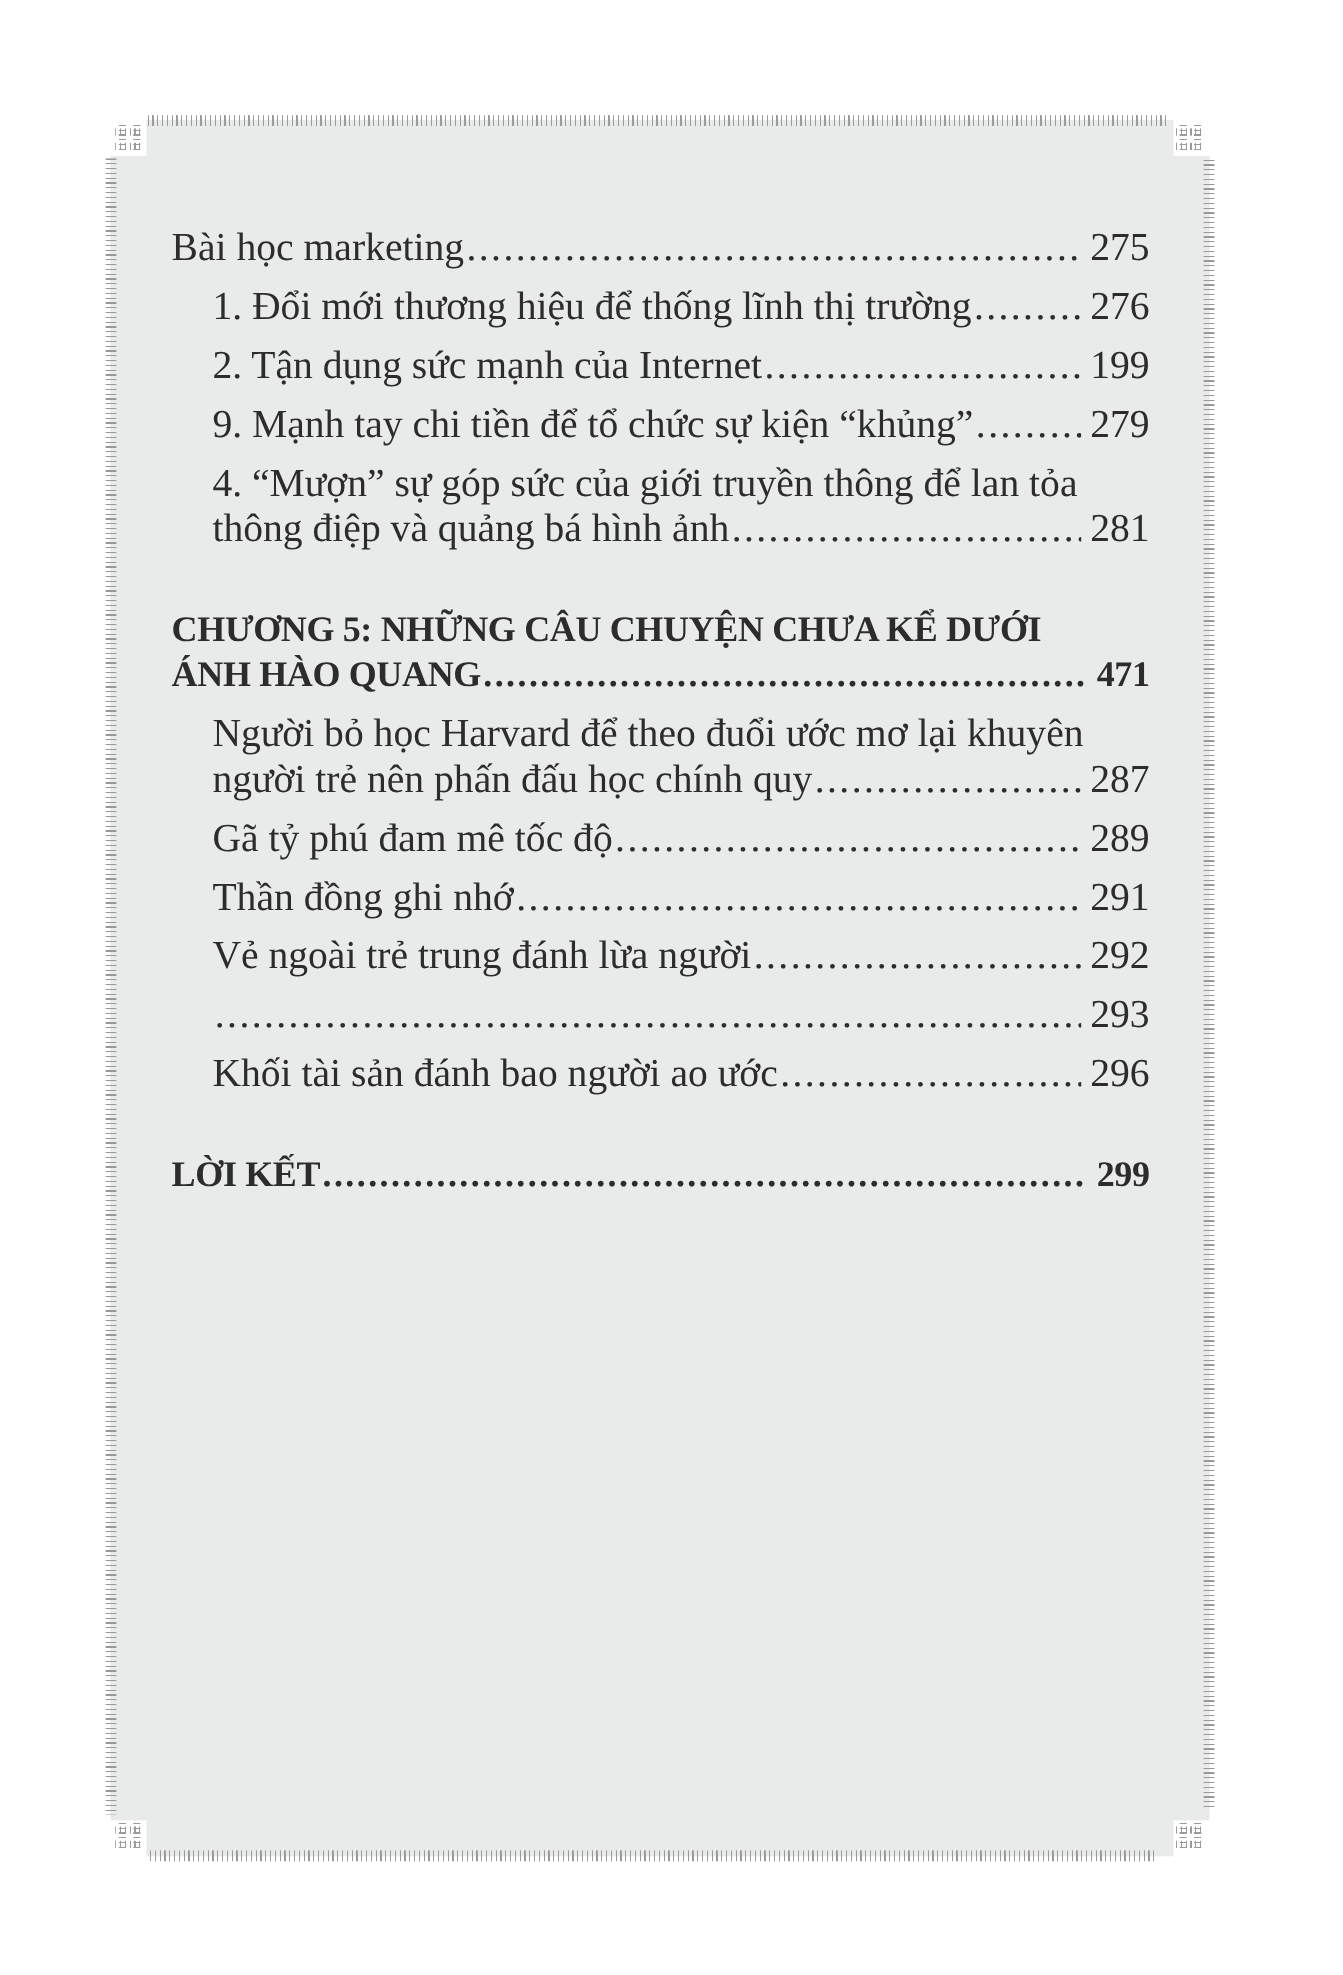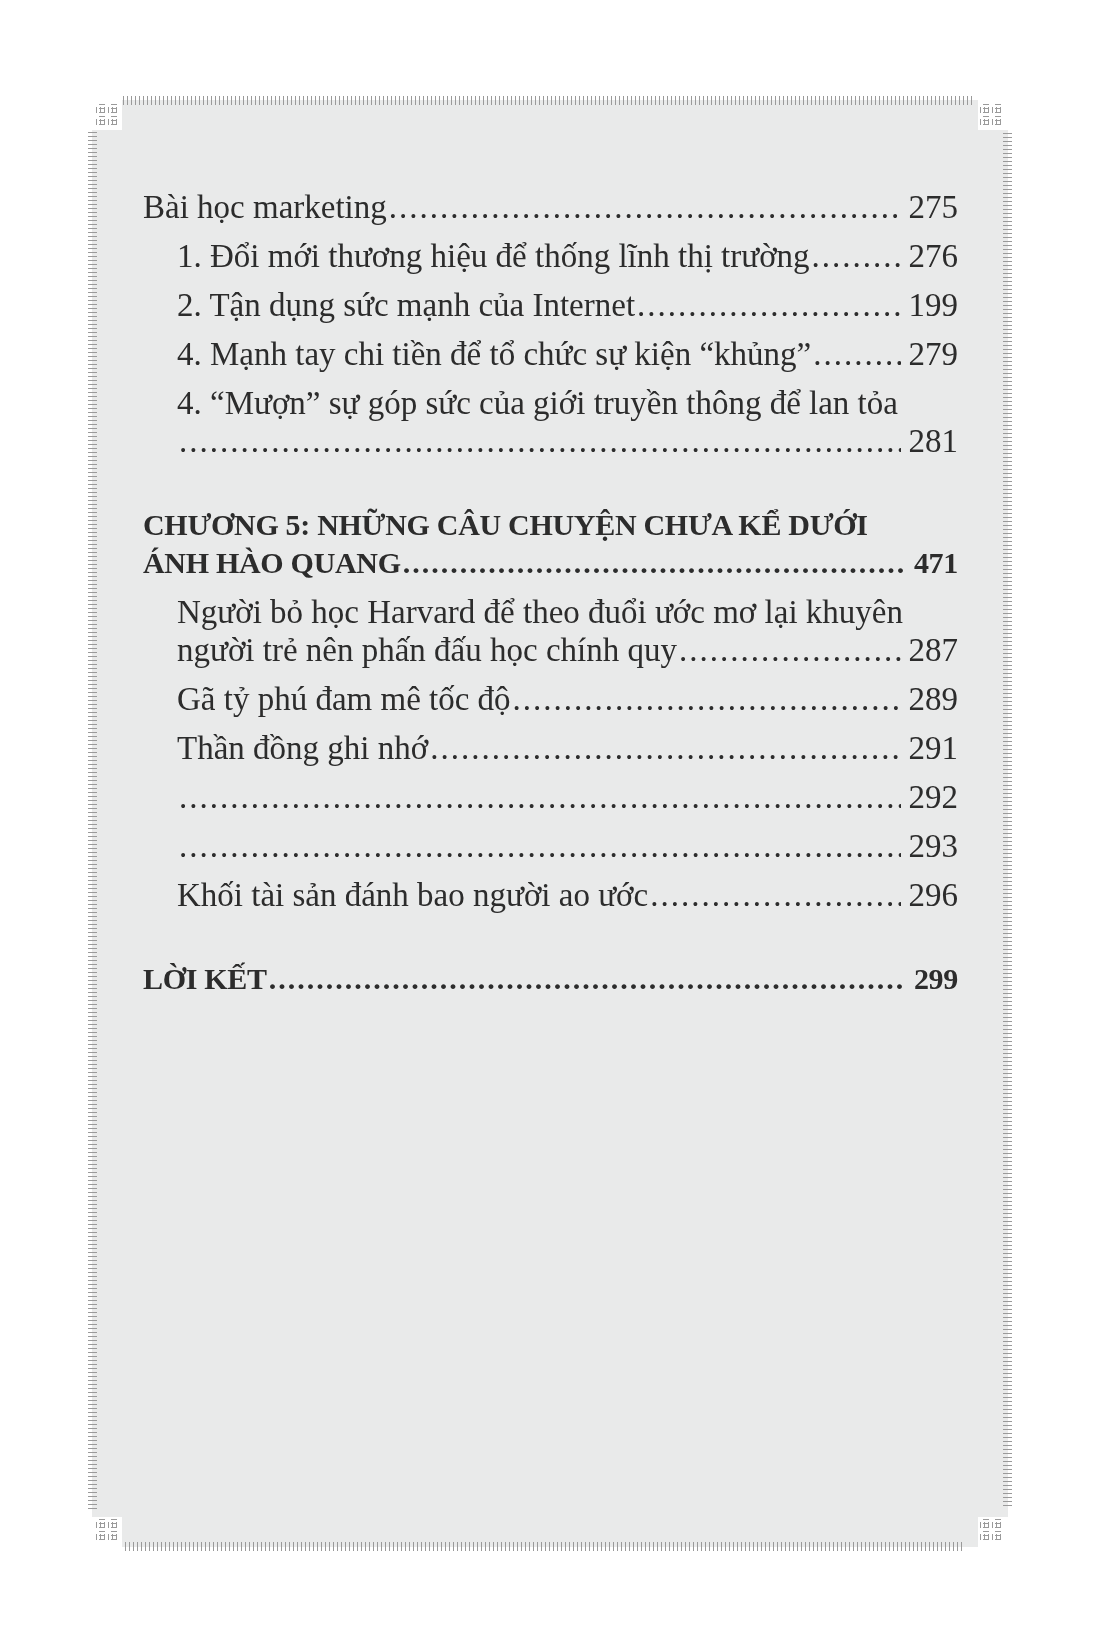--- a/index.html
+++ b/index.html
@@ -115,28 +115,29 @@
         </div>
         <div class="entry level1">
           <div class="line last">
             <span class="txt">2. Tận dụng sức mạnh của Internet</span>
             <span class="leader">........................................................................................................................................................................................................</span>
             <span class="num">199</span>
           </div>
         </div>
         <div class="entry level1">
           <div class="line last">
-            <span class="txt">4. Mạnh tay chi tiền để tổ chức sự kiện “khủng”</span>
+            <span class="txt">9. Mạnh tay chi tiền để tổ chức sự kiện “khủng”</span>
             <span class="leader">........................................................................................................................................................................................................</span>
             <span class="num">279</span>
           </div>
         </div>
         <div class="entry level1">
           <div class="line">4. “Mượn” sự góp sức của giới truyền thông để lan tỏa</div>
           <div class="line last">
+            <span class="txt">thông điệp và quảng bá hình ảnh</span>
             <span class="leader">........................................................................................................................................................................................................</span>
             <span class="num">281</span>
           </div>
         </div>
         <div class="entry level0 chapter">
           <div class="line">CHƯƠNG 5: NHỮNG CÂU CHUYỆN CHƯA KỂ DƯỚI</div>
           <div class="line last">
             <span class="txt">ÁNH HÀO QUANG</span>
             <span class="leader">........................................................................................................................................................................................................</span>
             <span class="num">471</span>
@@ -159,20 +160,21 @@
         </div>
         <div class="entry level1">
           <div class="line last">
             <span class="txt">Thần đồng ghi nhớ</span>
             <span class="leader">........................................................................................................................................................................................................</span>
             <span class="num">291</span>
           </div>
         </div>
         <div class="entry level1">
           <div class="line last">
+            <span class="txt">Vẻ ngoài trẻ trung đánh lừa người</span>
             <span class="leader">........................................................................................................................................................................................................</span>
             <span class="num">292</span>
           </div>
         </div>
         <div class="entry level1">
           <div class="line last">
             <span class="leader">........................................................................................................................................................................................................</span>
             <span class="num">293</span>
           </div>
         </div>

